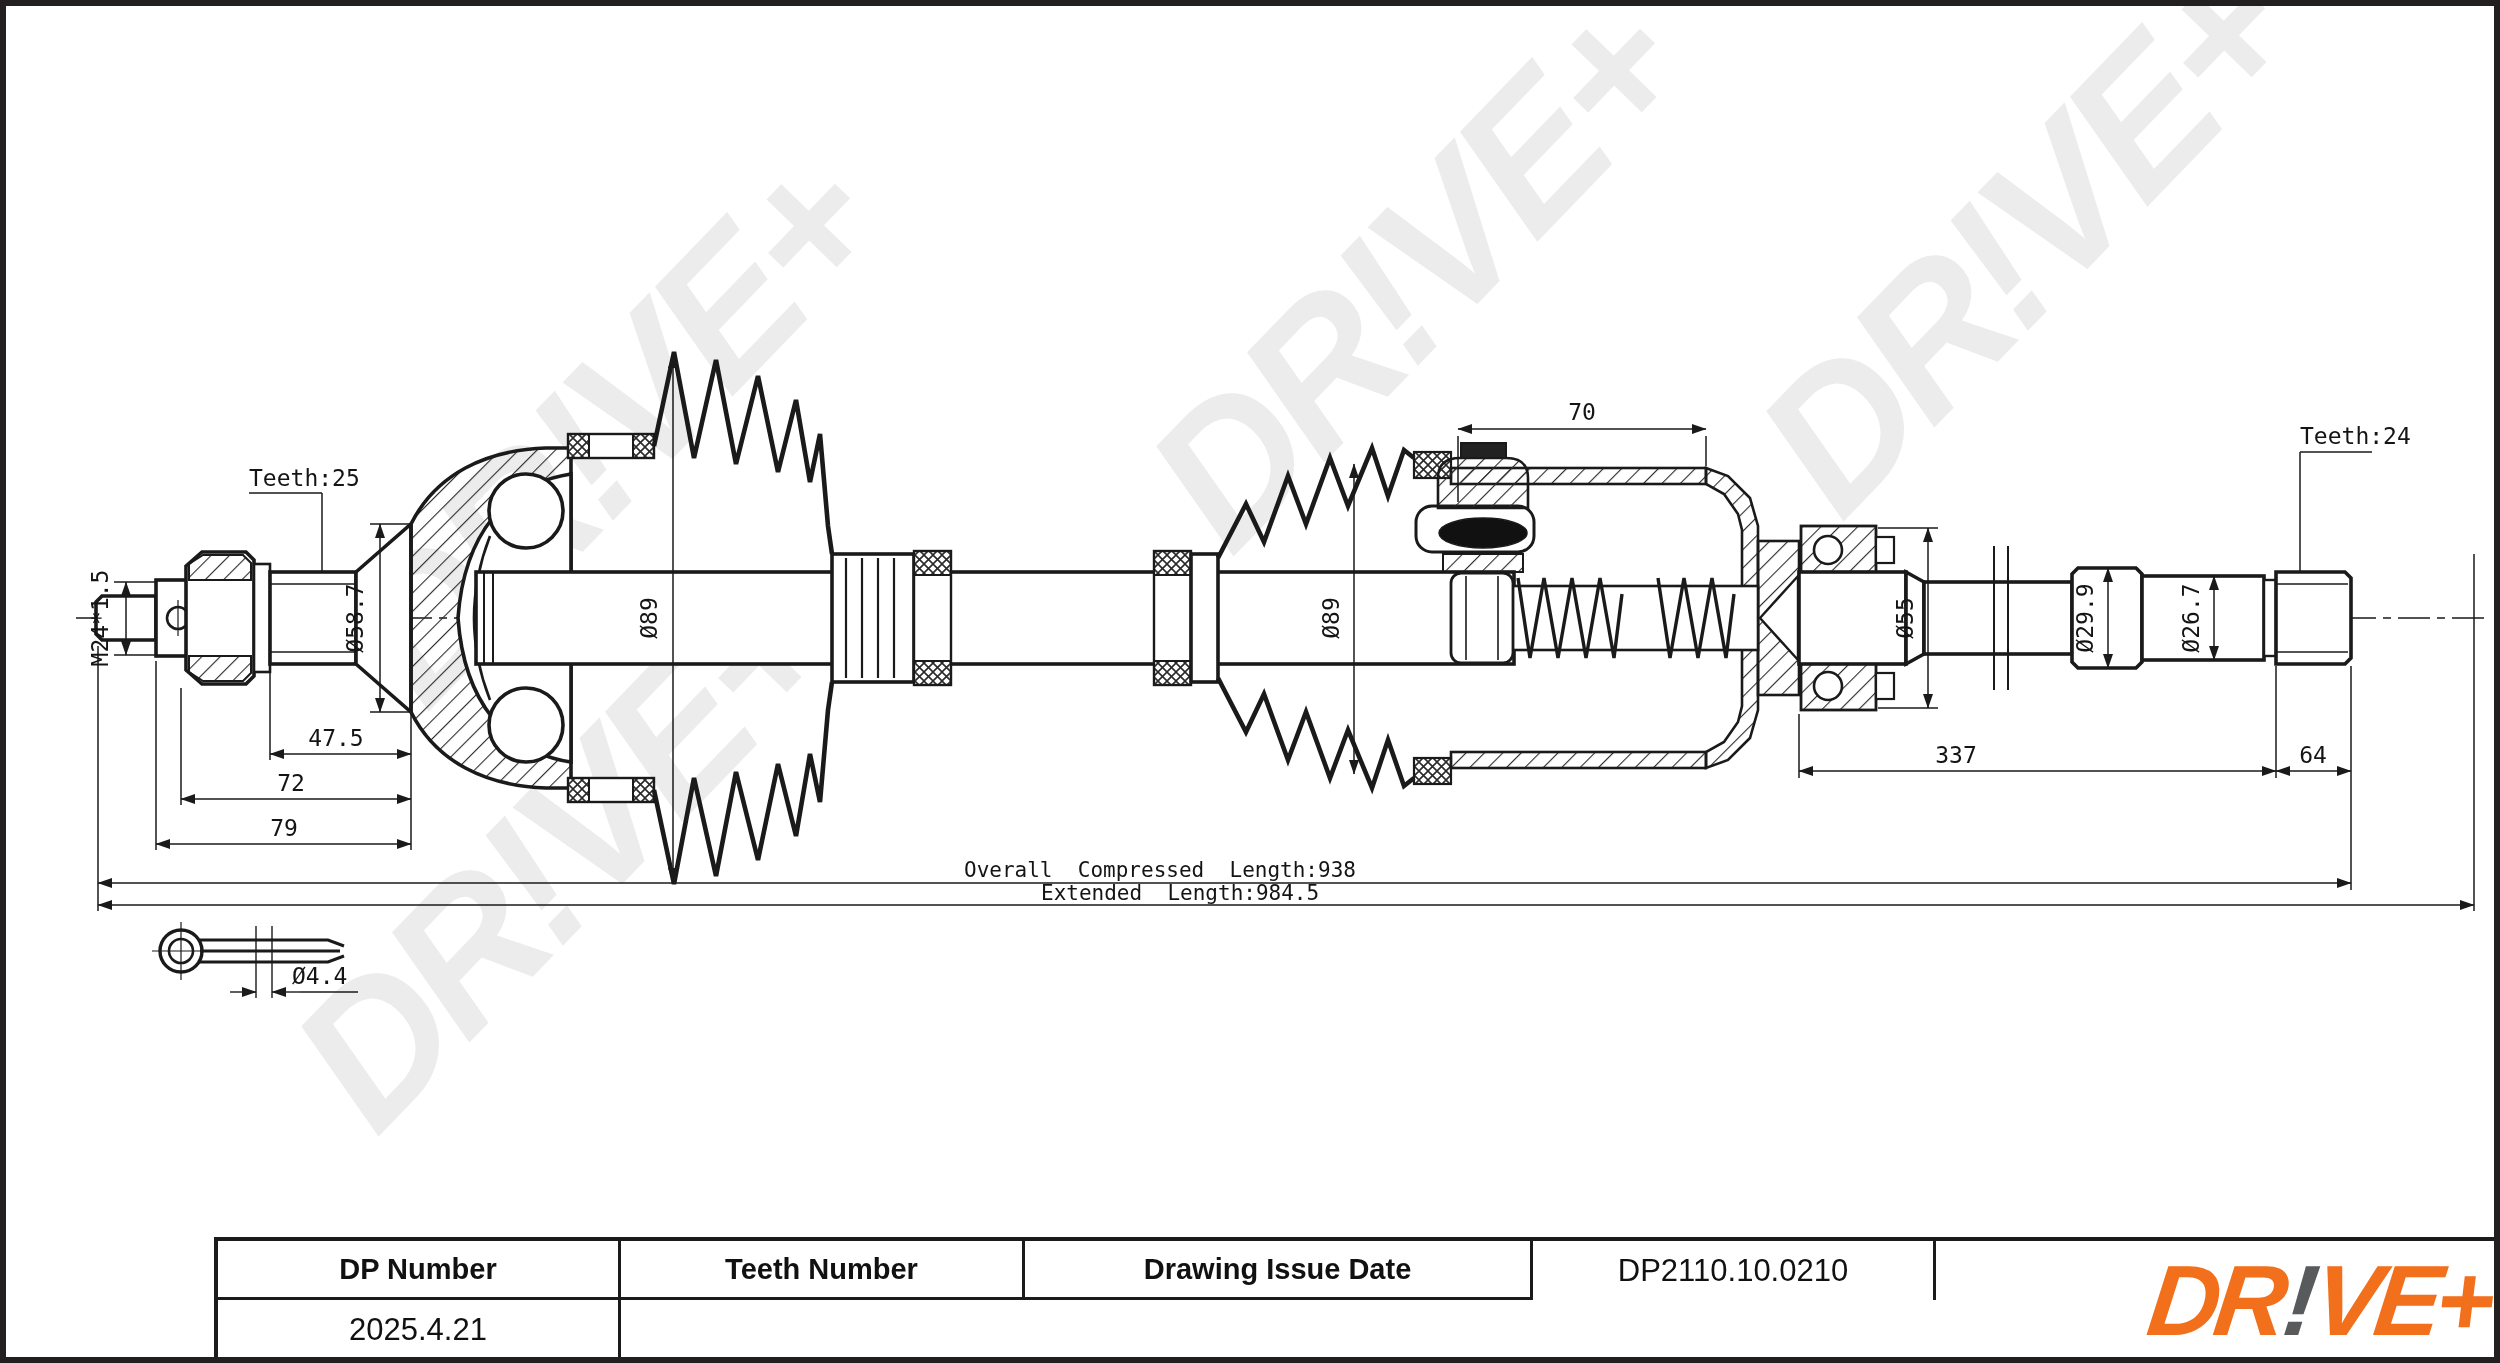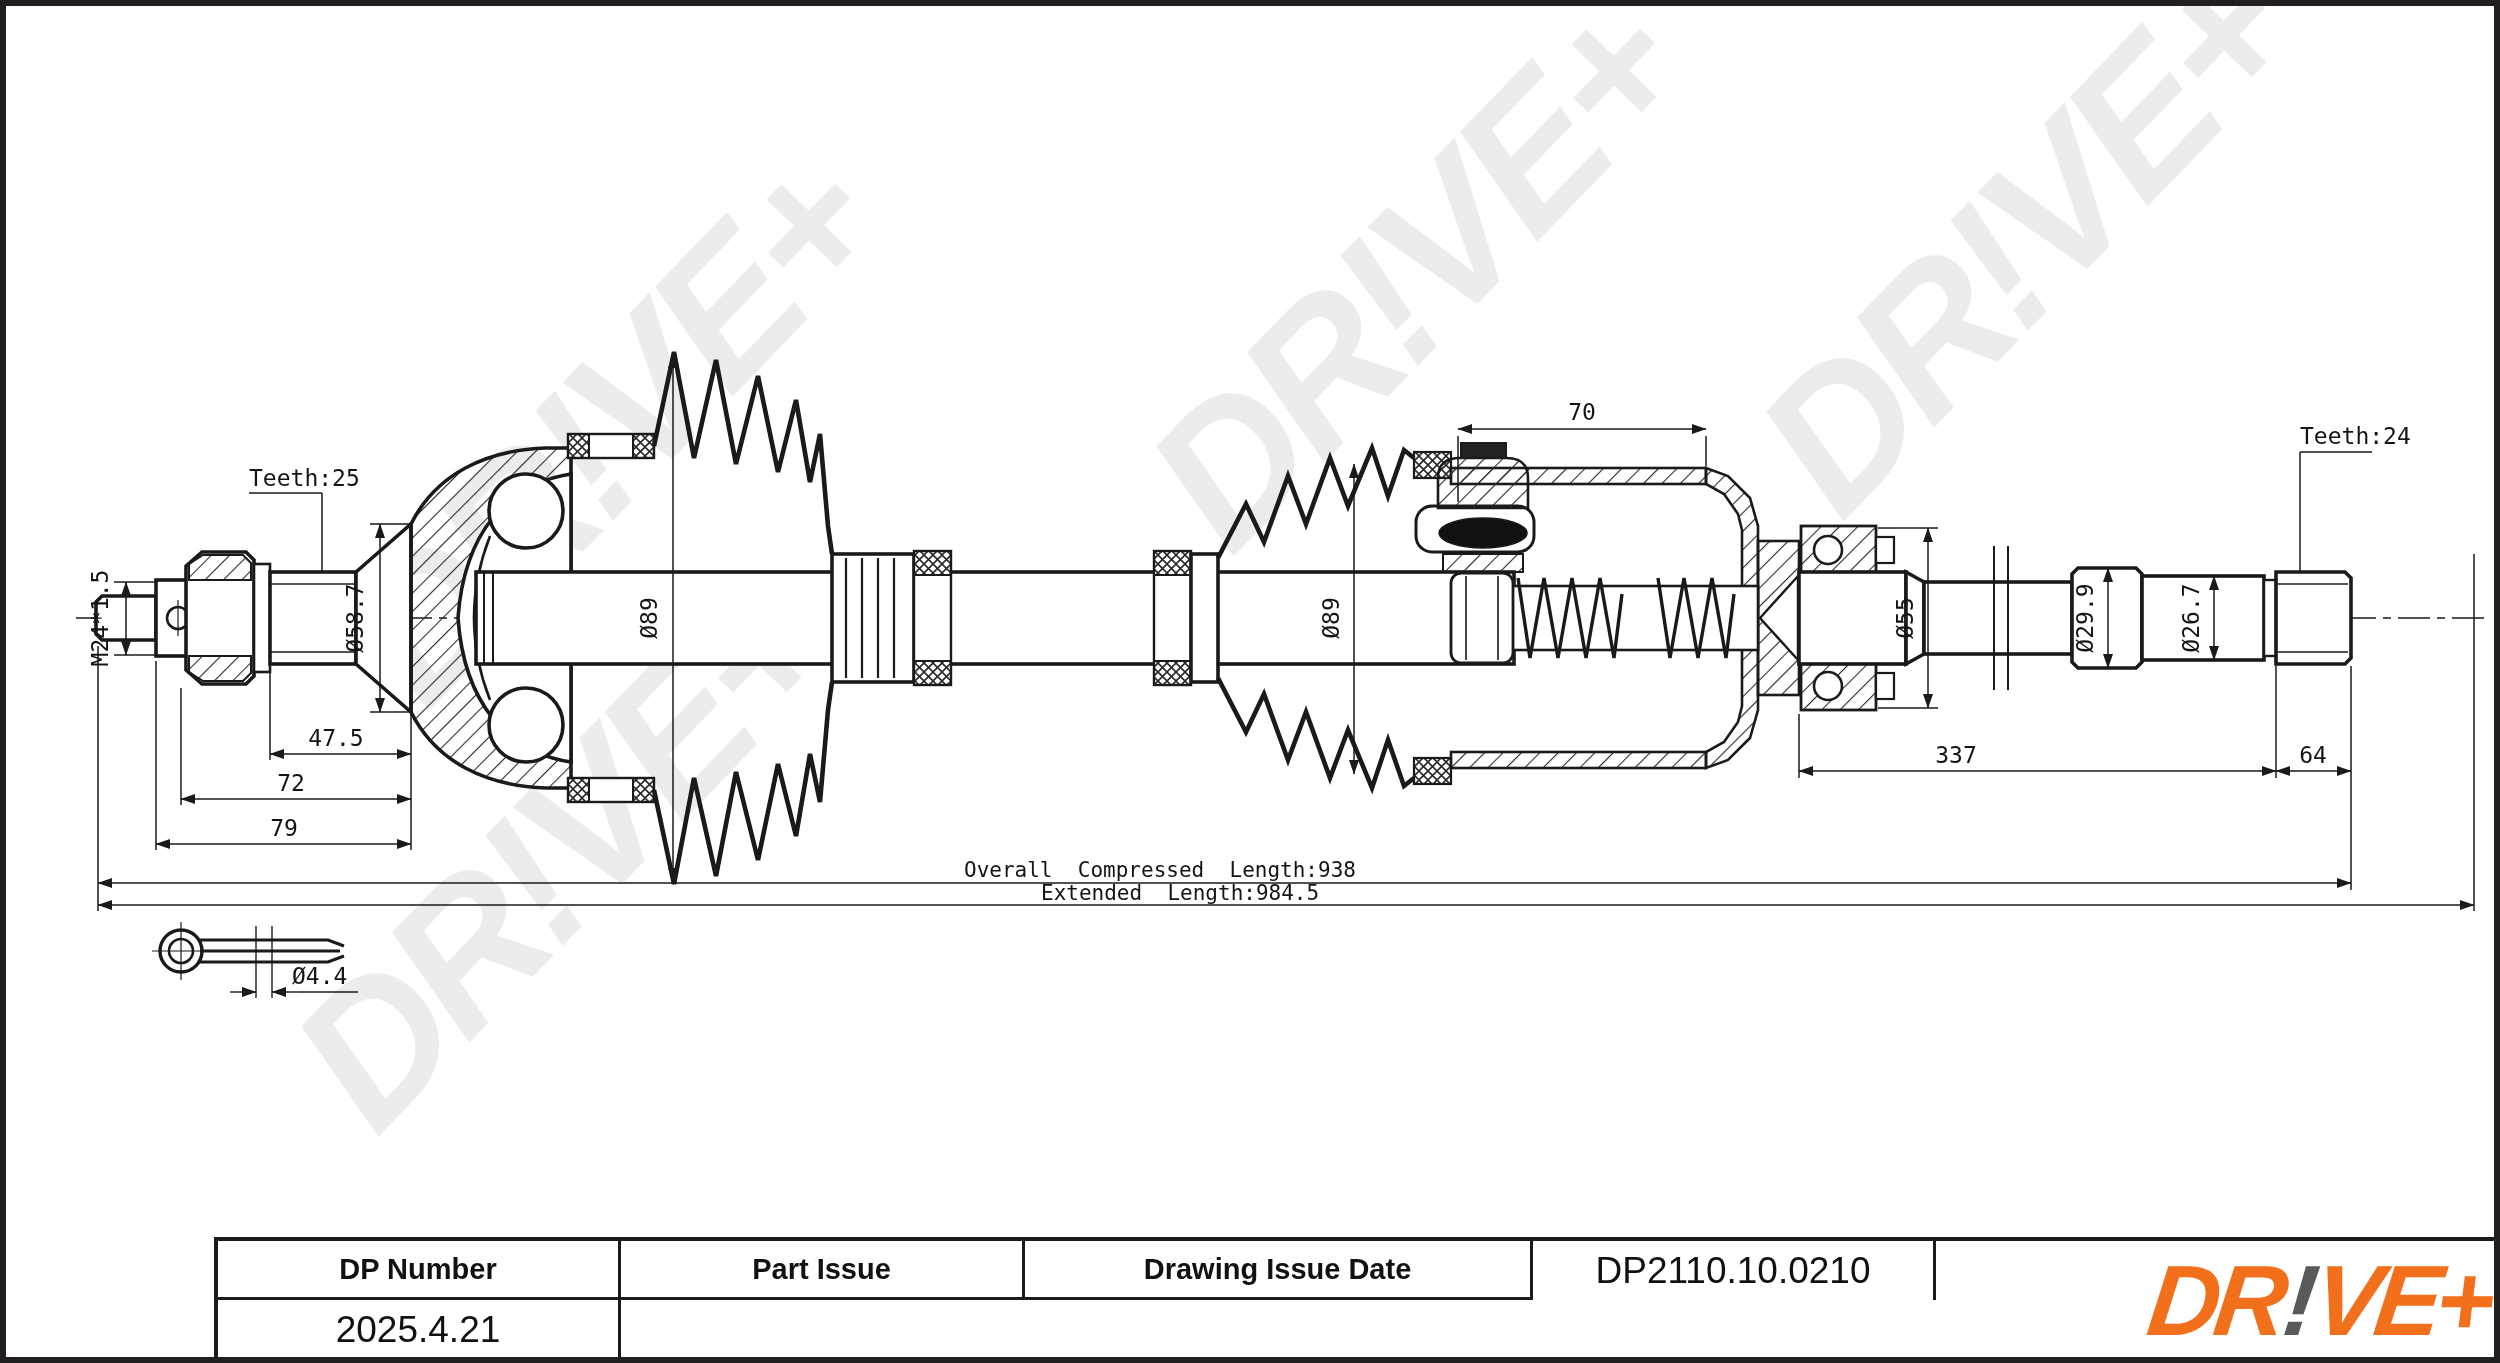--- a/index.html
+++ b/index.html
@@ -14,21 +14,21 @@
   .wm { font-family:"Liberation Sans", sans-serif; font-weight:bold; font-style:italic; font-size:192px; letter-spacing:-8px; }
 
   
   .tbl {
     position:absolute; left:208px; top:1231px; width:2492px; height:126px;
     display:grid; grid-template-columns:403px 404px 508px 403px 1fr;
     grid-template-rows:1fr 1fr; border:4px solid #1b1b1b; background:#fff; box-sizing:border-box;
   }
   .cell { border-right:3px solid #1b1b1b; display:flex; align-items:center; justify-content:center; color:#111; }
   .cell.h { font-weight:bold; font-size:29px; border-bottom:3px solid #1b1b1b; }
-  .cell.v { font-size:37px; }
+  .cell.v { font-size:31px; }
   .logo-cell { grid-column:5; grid-row:1/3; border-right:none; display:flex; align-items:center; justify-content:center; }
   .logo { font-weight:bold; font-style:italic; font-size:100px; letter-spacing:-6px; transform:skewX(-7deg); white-space:nowrap; }
   .lg-o { color:#F26F1C; }
   .lg-g { color:#595A5C; padding:0 3px; }
 </style>
 </head>
 <body>
 
 <div class="page">
 
@@ -240,21 +240,21 @@
     <line x1="266" y1="920" x2="266" y2="992" stroke-width="1.4"></line>
     <line x1="224" y1="986" x2="250" y2="986" stroke-width="1.4" marker-end="url(#arr)"></line>
     <line x1="294" y1="986" x2="266" y2="986" stroke-width="1.4" marker-end="url(#arr)"></line>
     <line x1="294" y1="986" x2="352" y2="986" stroke-width="1.4"></line>
   </g>
   <text class="dimtxt" x="286" y="978">Ø4.4</text>
 </svg>
 
 <div class="tbl">
   <div class="cell h">DP Number</div>
-  <div class="cell h">Part Issue</div>
+  <div class="cell h">Teeth Number</div>
   <div class="cell h">Drawing Issue Date</div>
   <div class="cell logo-cell">
     <div class="logo"><span class="lg-o">DR</span><span class="lg-g">!</span><span class="lg-o">VE+</span></div>
   </div>
   <div class="cell v">DP2110.10.0210</div>
   <div class="cell v">2025.4.21</div>
 </div>
 
 </div>
 

